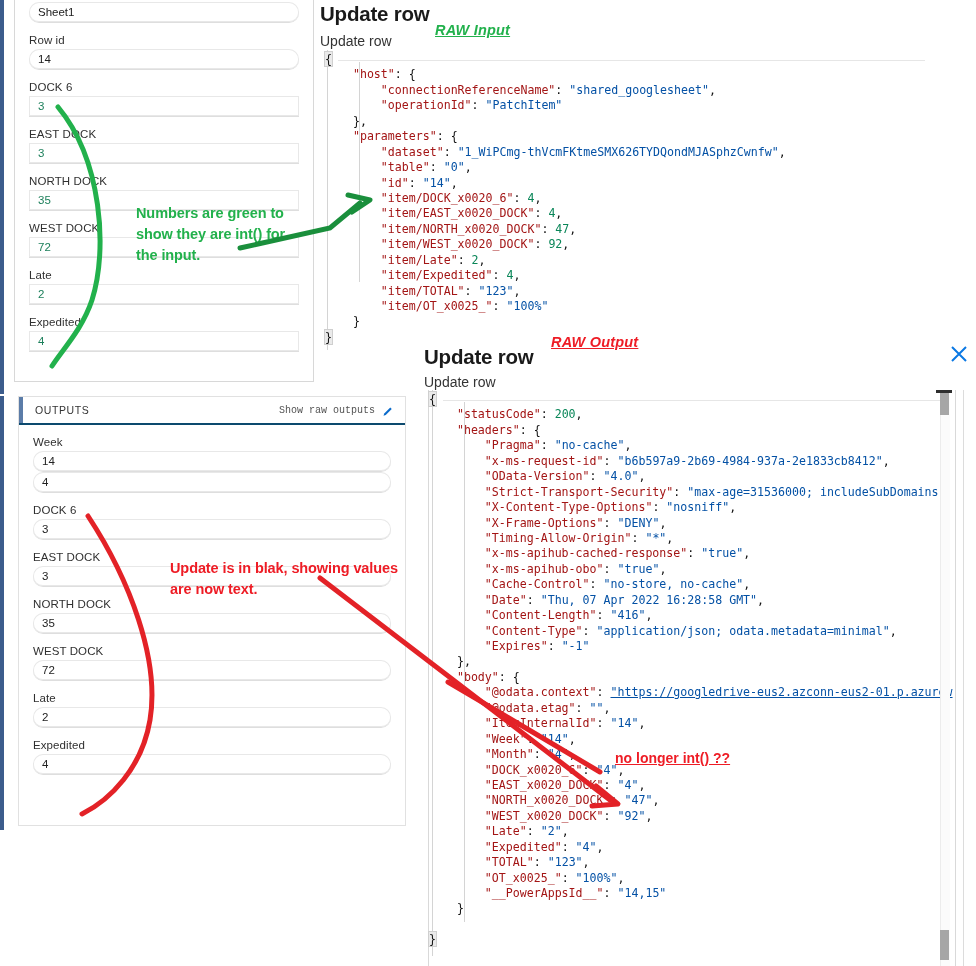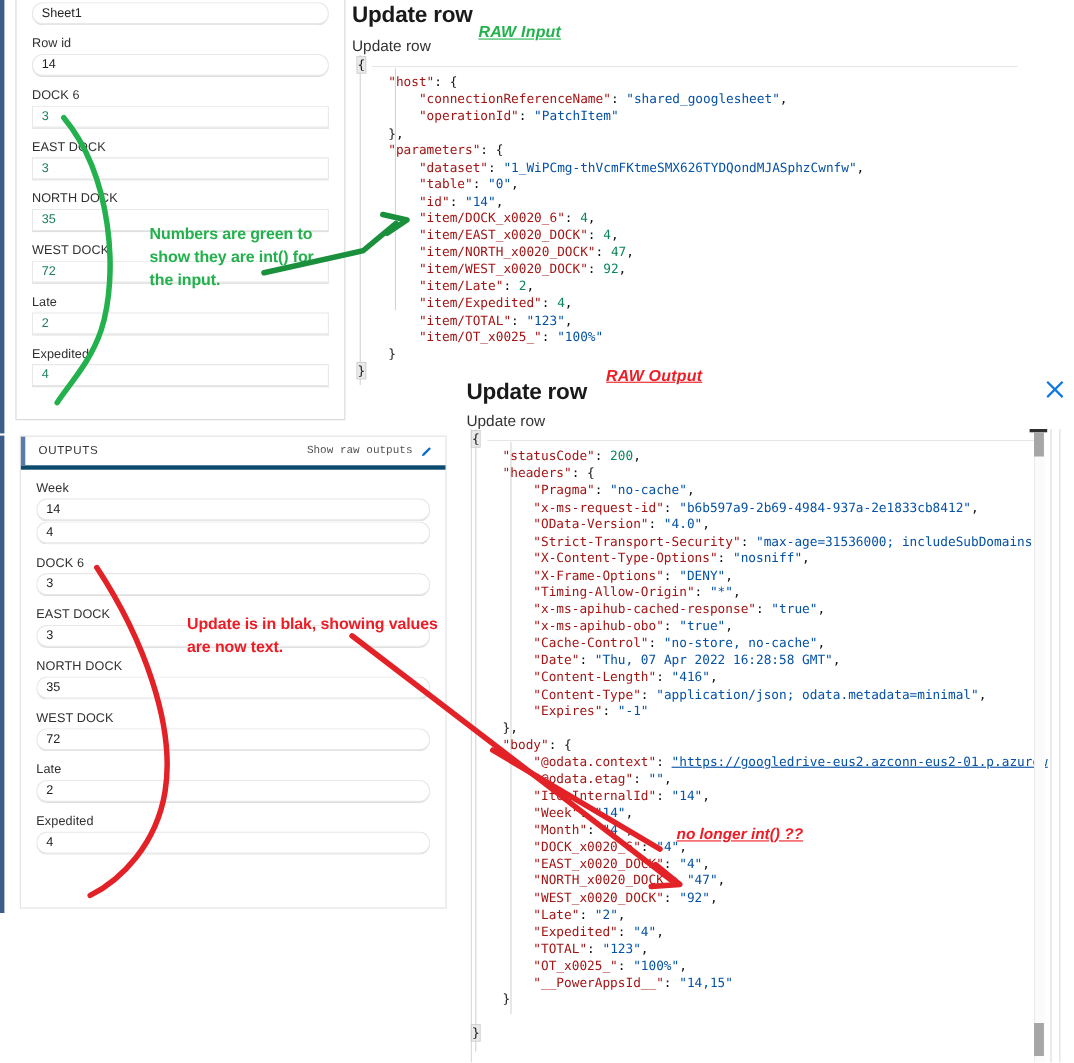--- a/index.html
+++ b/index.html
@@ -23,21 +23,21 @@
     box-shadow:inset 0 0 0 1px #e8e8e8;
     background:#fff;font-size:11.5px;line-height:21px;padding-left:9px;
     box-sizing:border-box;color:#222;
   }
   .finput.green{color:#1b7f5a;}
   .finput.plain{color:#222;border-radius:10px;}
 
   
   .outcard{background:#fff;border:1px solid #e1e1e1;box-sizing:border-box;}
   .outhead{
-    height:26px;border-bottom:4px solid #0c4a6e;position:relative;
+    height:26px;border-bottom:2px solid #0c4a6e;position:relative;
     display:flex;align-items:center;
   }
   .outhead .accent{position:absolute;left:0;top:0;bottom:0;width:4px;background:#5b7ca8;}
   .outhead .ttl{font-size:10.5px;color:#333;margin-left:16px;letter-spacing:.6px;}
   .outhead .raw{position:absolute;right:30px;font-size:10px;color:#333;opacity:.85;font-family:Liberation Mono, monospace;}
   .pencil{position:absolute;right:11px;width:12px;height:12px;}
 
   
   .codehdr{font-size:20.5px;font-weight:bold;color:#1a1a1a;letter-spacing:-.2px;}
   .codesub{font-size:14px;color:#333;}
@@ -165,21 +165,21 @@
 <div class="abs sbthumb" style="left:940px;top:930px;height:30px;"></div>
 <div class="abs" style="left:963px;top:390px;width:1px;height:576px;background:#dcdcdc;"></div>
 
 <div class="abs anno green" style="left:116px;top:203px;width:200px;white-space:pre-line;margin-left:20px;">Numbers are green to
 show they are int() for
 the input.</div>
 
 <div class="abs anno red" style="left:170px;top:558px;width:250px;white-space:pre-line;">Update is in blak, showing values
 are now text.</div>
 
-<div class="abs" style="left:615px;top:750px;font-weight:bold;font-style:italic;font-size:14px;color:#ee1c25;text-decoration:underline;">no longer int() ??</div>
+<div class="abs" style="left:615px;top:750px;font-weight:bold;font-size:14px;color:#ee1c25;text-decoration:underline;">no longer int() ??</div>
 
 <svg class="overlay">
 
   <path d="M58 107 C 102 160, 108 250, 92 300 C 82 330, 62 350, 52 366" stroke="#22b14c" stroke-width="5" fill="none" stroke-linecap="round"></path>
 
   <path d="M240 248 L 330 228 L 360 203" stroke="#1a8f3c" stroke-width="5" fill="none" stroke-linecap="round"></path>
   <path d="M348 195 L 370 200 L 352 212" stroke="#1a8f3c" stroke-width="5" fill="none" stroke-linecap="round" stroke-linejoin="round"></path>
 
   <path d="M88 516 C 130 580, 160 660, 150 720 C 142 768, 110 800, 82 814" stroke="#e32227" stroke-width="5" fill="none" stroke-linecap="round"></path>
 

